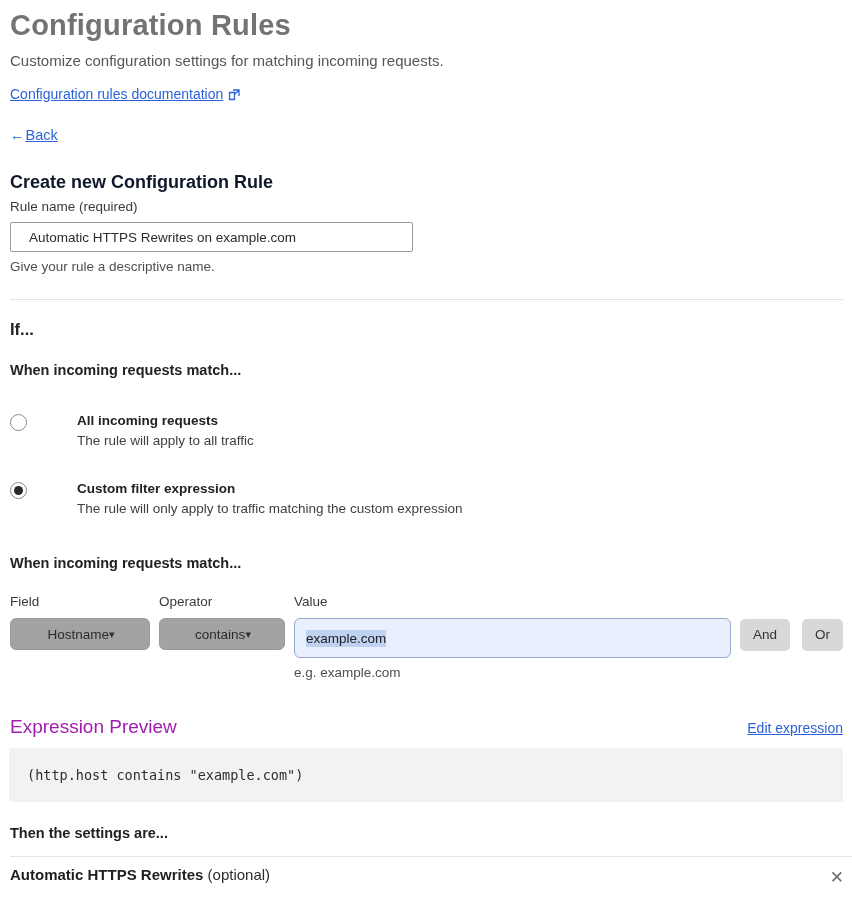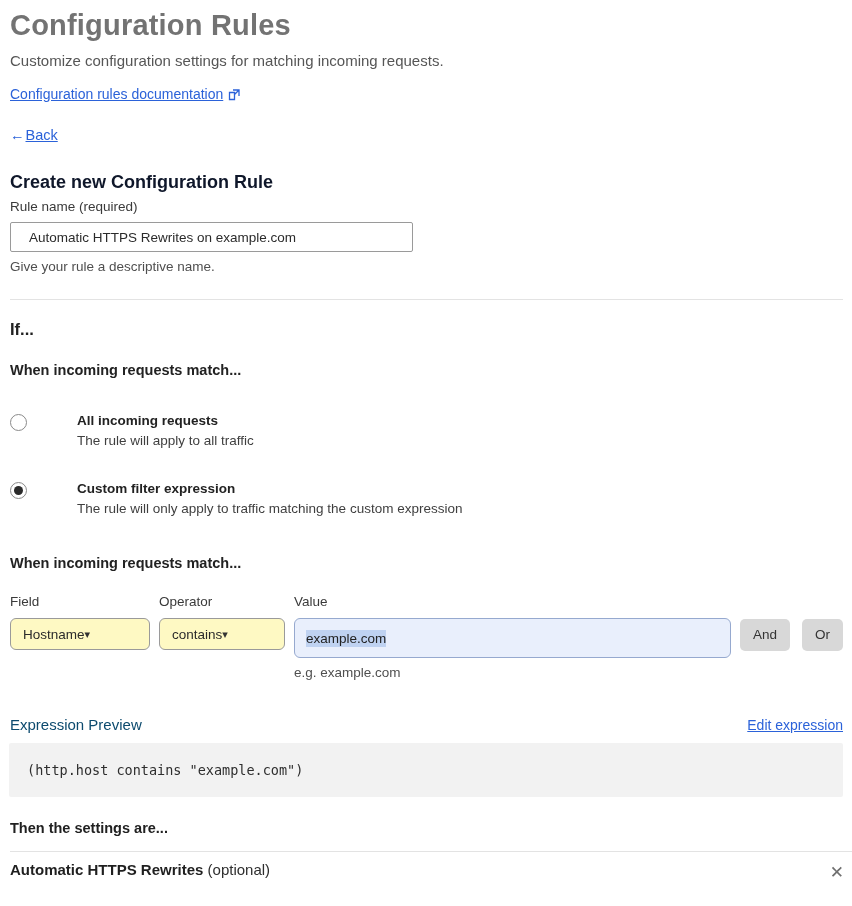--- a/index.html
+++ b/index.html
@@ -54,43 +54,43 @@
   }
   .radio-texts { display: flex; flex-direction: column; gap: 5px; margin-left: 37px; }
   .radio-label { font-size: 13.5px; font-weight: 700; color: #222; }
   .radio-desc { font-size: 13.5px; color: #3f3f3f; }
 
   .builder-row { display: flex; margin-top: 23px; gap: 9px; align-items: flex-start; }
   .builder-col { display: flex; flex-direction: column; }
   .builder-col .field-label { margin-bottom: 9px; }
   .select-box {
     height: 32px; border: 1px solid #9a9a9a; border-radius: 6px;
-    display: flex; align-items: center; justify-content: flex-start;
-    padding: 0 10px 0 12px; font-size: 13.5px; color: #2b2b2b; background: #fef9c3; cursor: pointer;
+    display: flex; align-items: center; justify-content: center;
+    padding: 0 10px 0 12px; font-size: 13.5px; color: #2b2b2b; background: #a3a3a3; cursor: pointer;
   }
   .select-field { width: 140px; }
   .select-operator { width: 126px; }
   .chevron { font-size: 11px; color: #333; }
   .value-col { flex: 1; }
   .value-input {
     height: 40px; border: 1px solid #96a9cf; border-radius: 6px;
     background: #e9effc; display: flex; align-items: center;
     padding: 0 11px; font-size: 13.5px; color: #222;
   }
   .selected-text { background: #bfd2f1; padding: 1px 0; }
   .andor-wrap { padding-top: 25px; display: flex; gap: 12px; align-items: flex-end; }
   .andor-btn {
     background: #d8d8d8; color: #343434; border: none; border-radius: 5px;
     font-size: 13.5px; font-family: "Liberation Sans", sans-serif;
     padding: 8px 13px; cursor: pointer; line-height: 1;
     height: 32px; display: flex; align-items: center;
   }
 
   .preview-row { display: flex; justify-content: space-between; align-items: baseline; margin-top: 36px; }
-  .preview-label { font-size: 15px; color: #0c4a6e; }
+  .preview-label { font-size: 19px; color: #a21caf; }
   .edit-expression { font-size: 14px; }
   .code-box {
     margin-top: 10px; margin-left: -1px;
     width: 834px; height: 54px; background: #f2f2f2; border-radius: 2px;
     display: flex; align-items: center; padding: 0 18px;
     font-family: "DejaVu Sans Mono", monospace; font-size: 13.5px; color: #2e2e2e;
   }
 
   .then-heading { font-size: 14.5px; font-weight: 700; margin-top: 23px; }
   .divider-2 { margin-top: 15px; width: 843px; }

